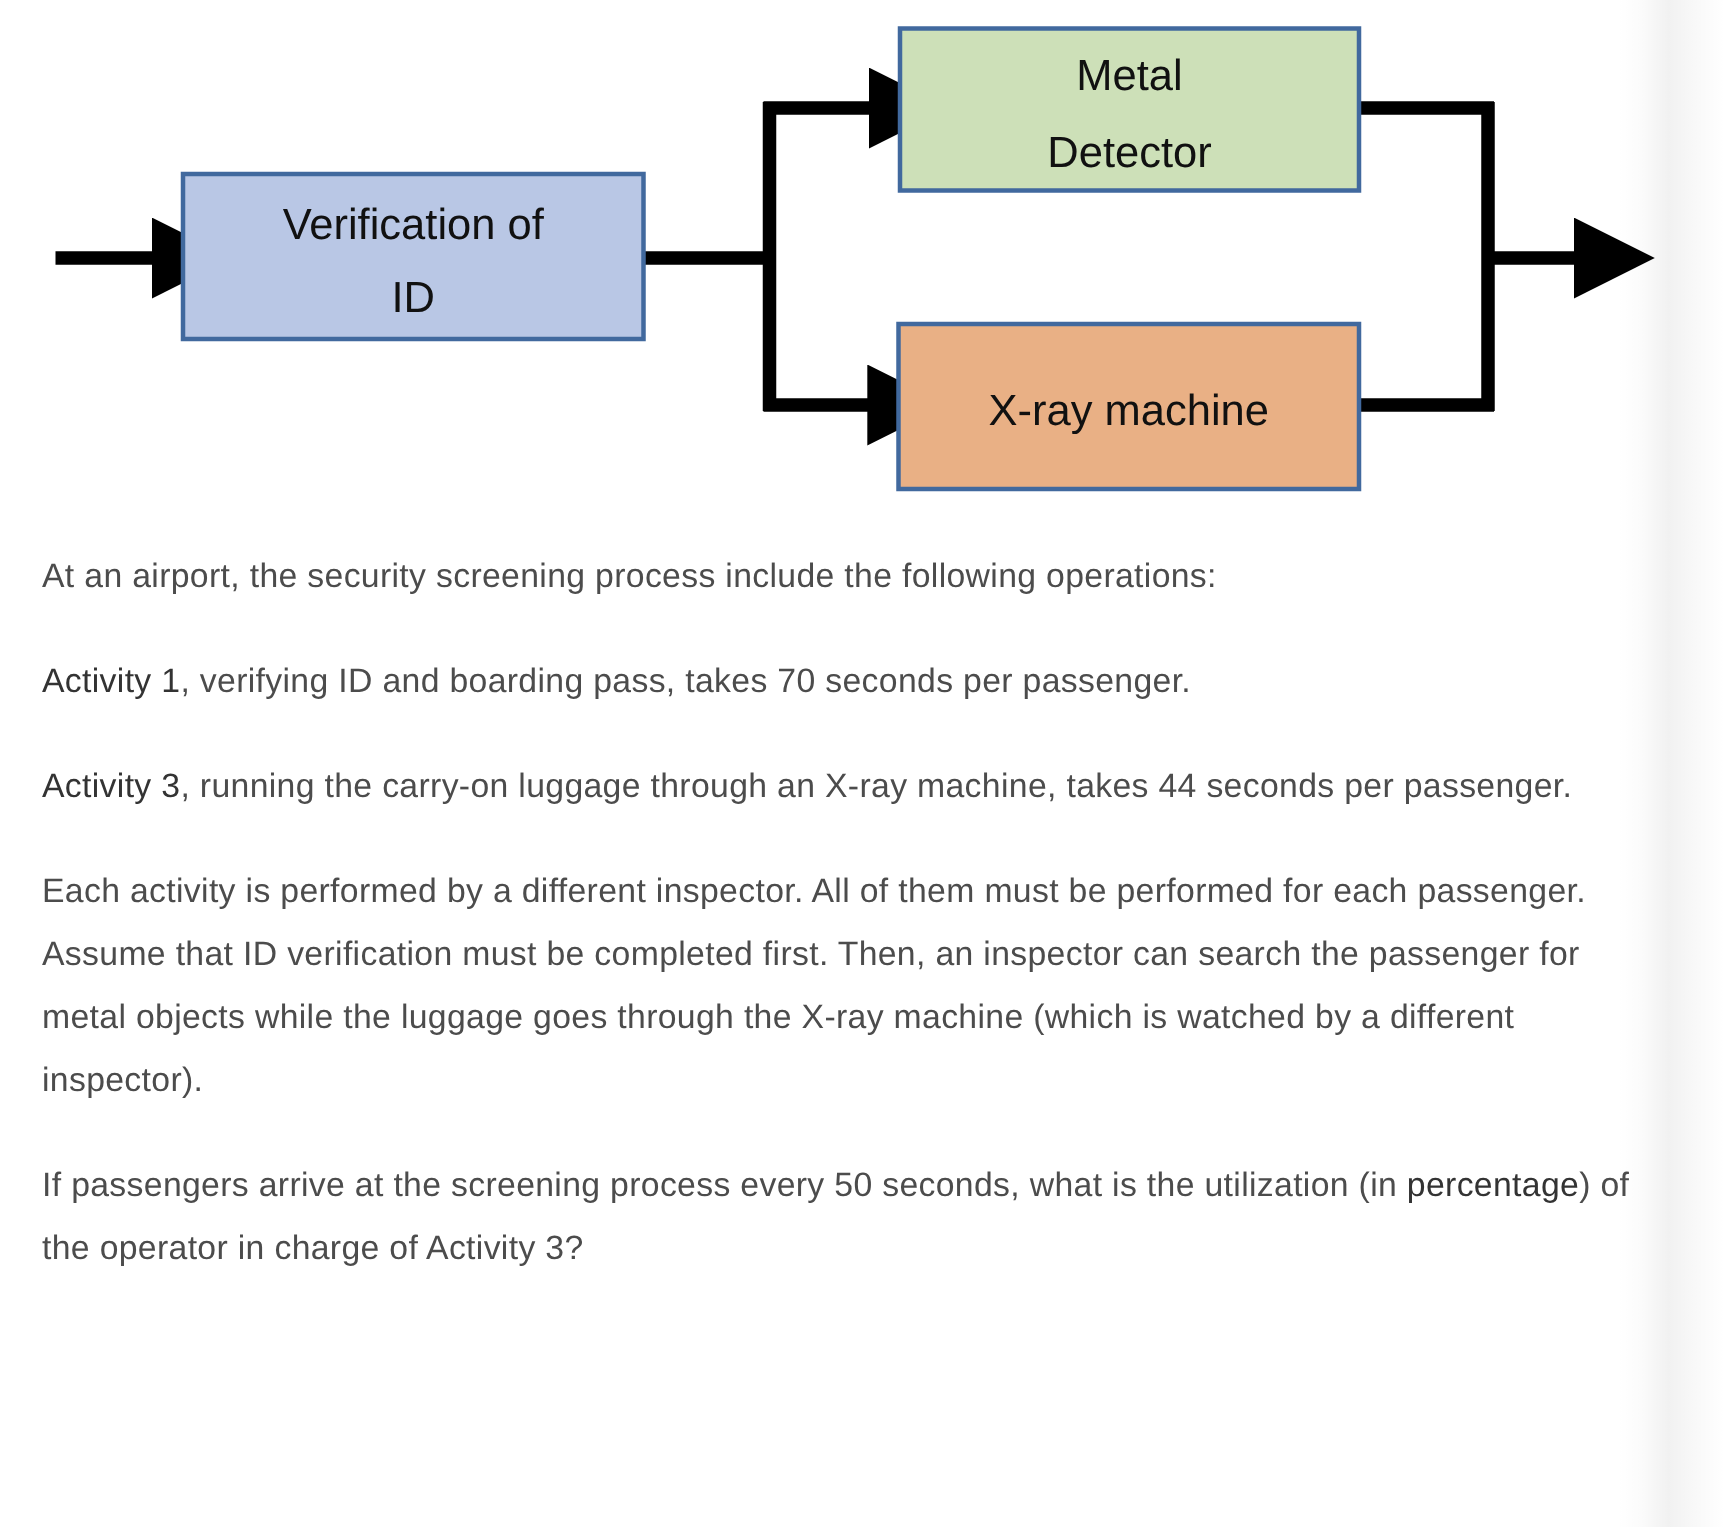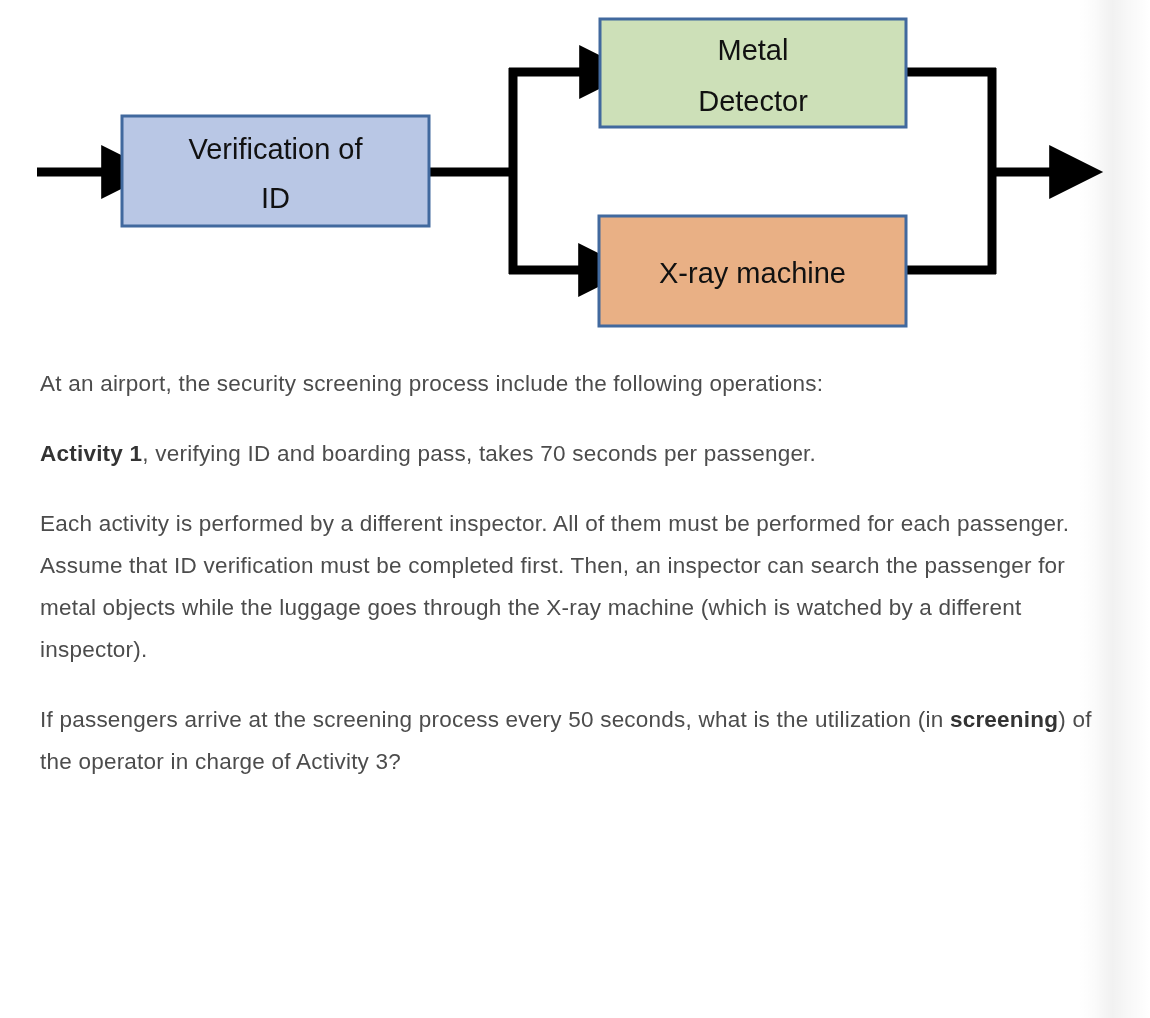--- a/index.html
+++ b/index.html
@@ -47,35 +47,35 @@
   }
   .fd-box-label {
     font-family: "Liberation Sans", "DejaVu Sans", sans-serif;
     font-size: 29px;
     fill: #111111;
   }
 
   
   #question-body {
     position: absolute;
-    left: 40px;
+    left: 28px;
     top: 363px;
     width: 1086px;
   }
   #question-body p {
     margin: 0 0 28px 0;
     font-size: 22.5px;
     line-height: 42px;
     color: #4c4c4c;
     letter-spacing: 0.01em;
   }
   #question-body p:last-child { margin-bottom: 0; }
   #question-body b,
   #question-body strong {
-    font-weight: bold;
+    font-weight: normal;
     color: #333333;
   }
 </style>
 </head>
 <body>
 
 <div id="flow-diagram">
   <svg width="1150" height="350" viewBox="0 0 1150 350" xmlns="http://www.w3.org/2000/svg">
     <defs>
       <marker id="arrowhead" markerWidth="7" markerHeight="7" refX="1.2" refY="3" orient="auto" markerUnits="strokeWidth">
@@ -142,24 +142,27 @@
 
   <p>
     <span>At an airport, the security screening process include the following operations:</span>
   </p>
 
   <p>
     <b>Activity 1</b><span>, verifying ID and boarding pass, takes 70 seconds per passenger.</span>
   </p>
 
 
+  <p>
+    <b>Activity 3</b><span>, running the carry-on luggage through an X-ray machine, takes 44 seconds per passenger.</span>
+  </p>
 
   <p>
     <span>Each activity is performed by a different inspector. All of them must be performed for each passenger. Assume that ID verification must be completed first. Then, an inspector can search the passenger for metal objects while the luggage goes through the X-ray machine (which is watched by a different inspector).</span>
   </p>
 
   <p>
-    <span>If passengers arrive at the screening process every 50 seconds, what is the utilization (in </span><b>screening</b><span>) of the operator in charge of Activity 3?</span>
+    <span>If passengers arrive at the screening process every 50 seconds, what is the utilization (in </span><b>percentage</b><span>) of the operator in charge of Activity 3?</span>
   </p>
 
 </div>
 
 <div id="page-edge-shadow"></div>
 
 </body></html>

